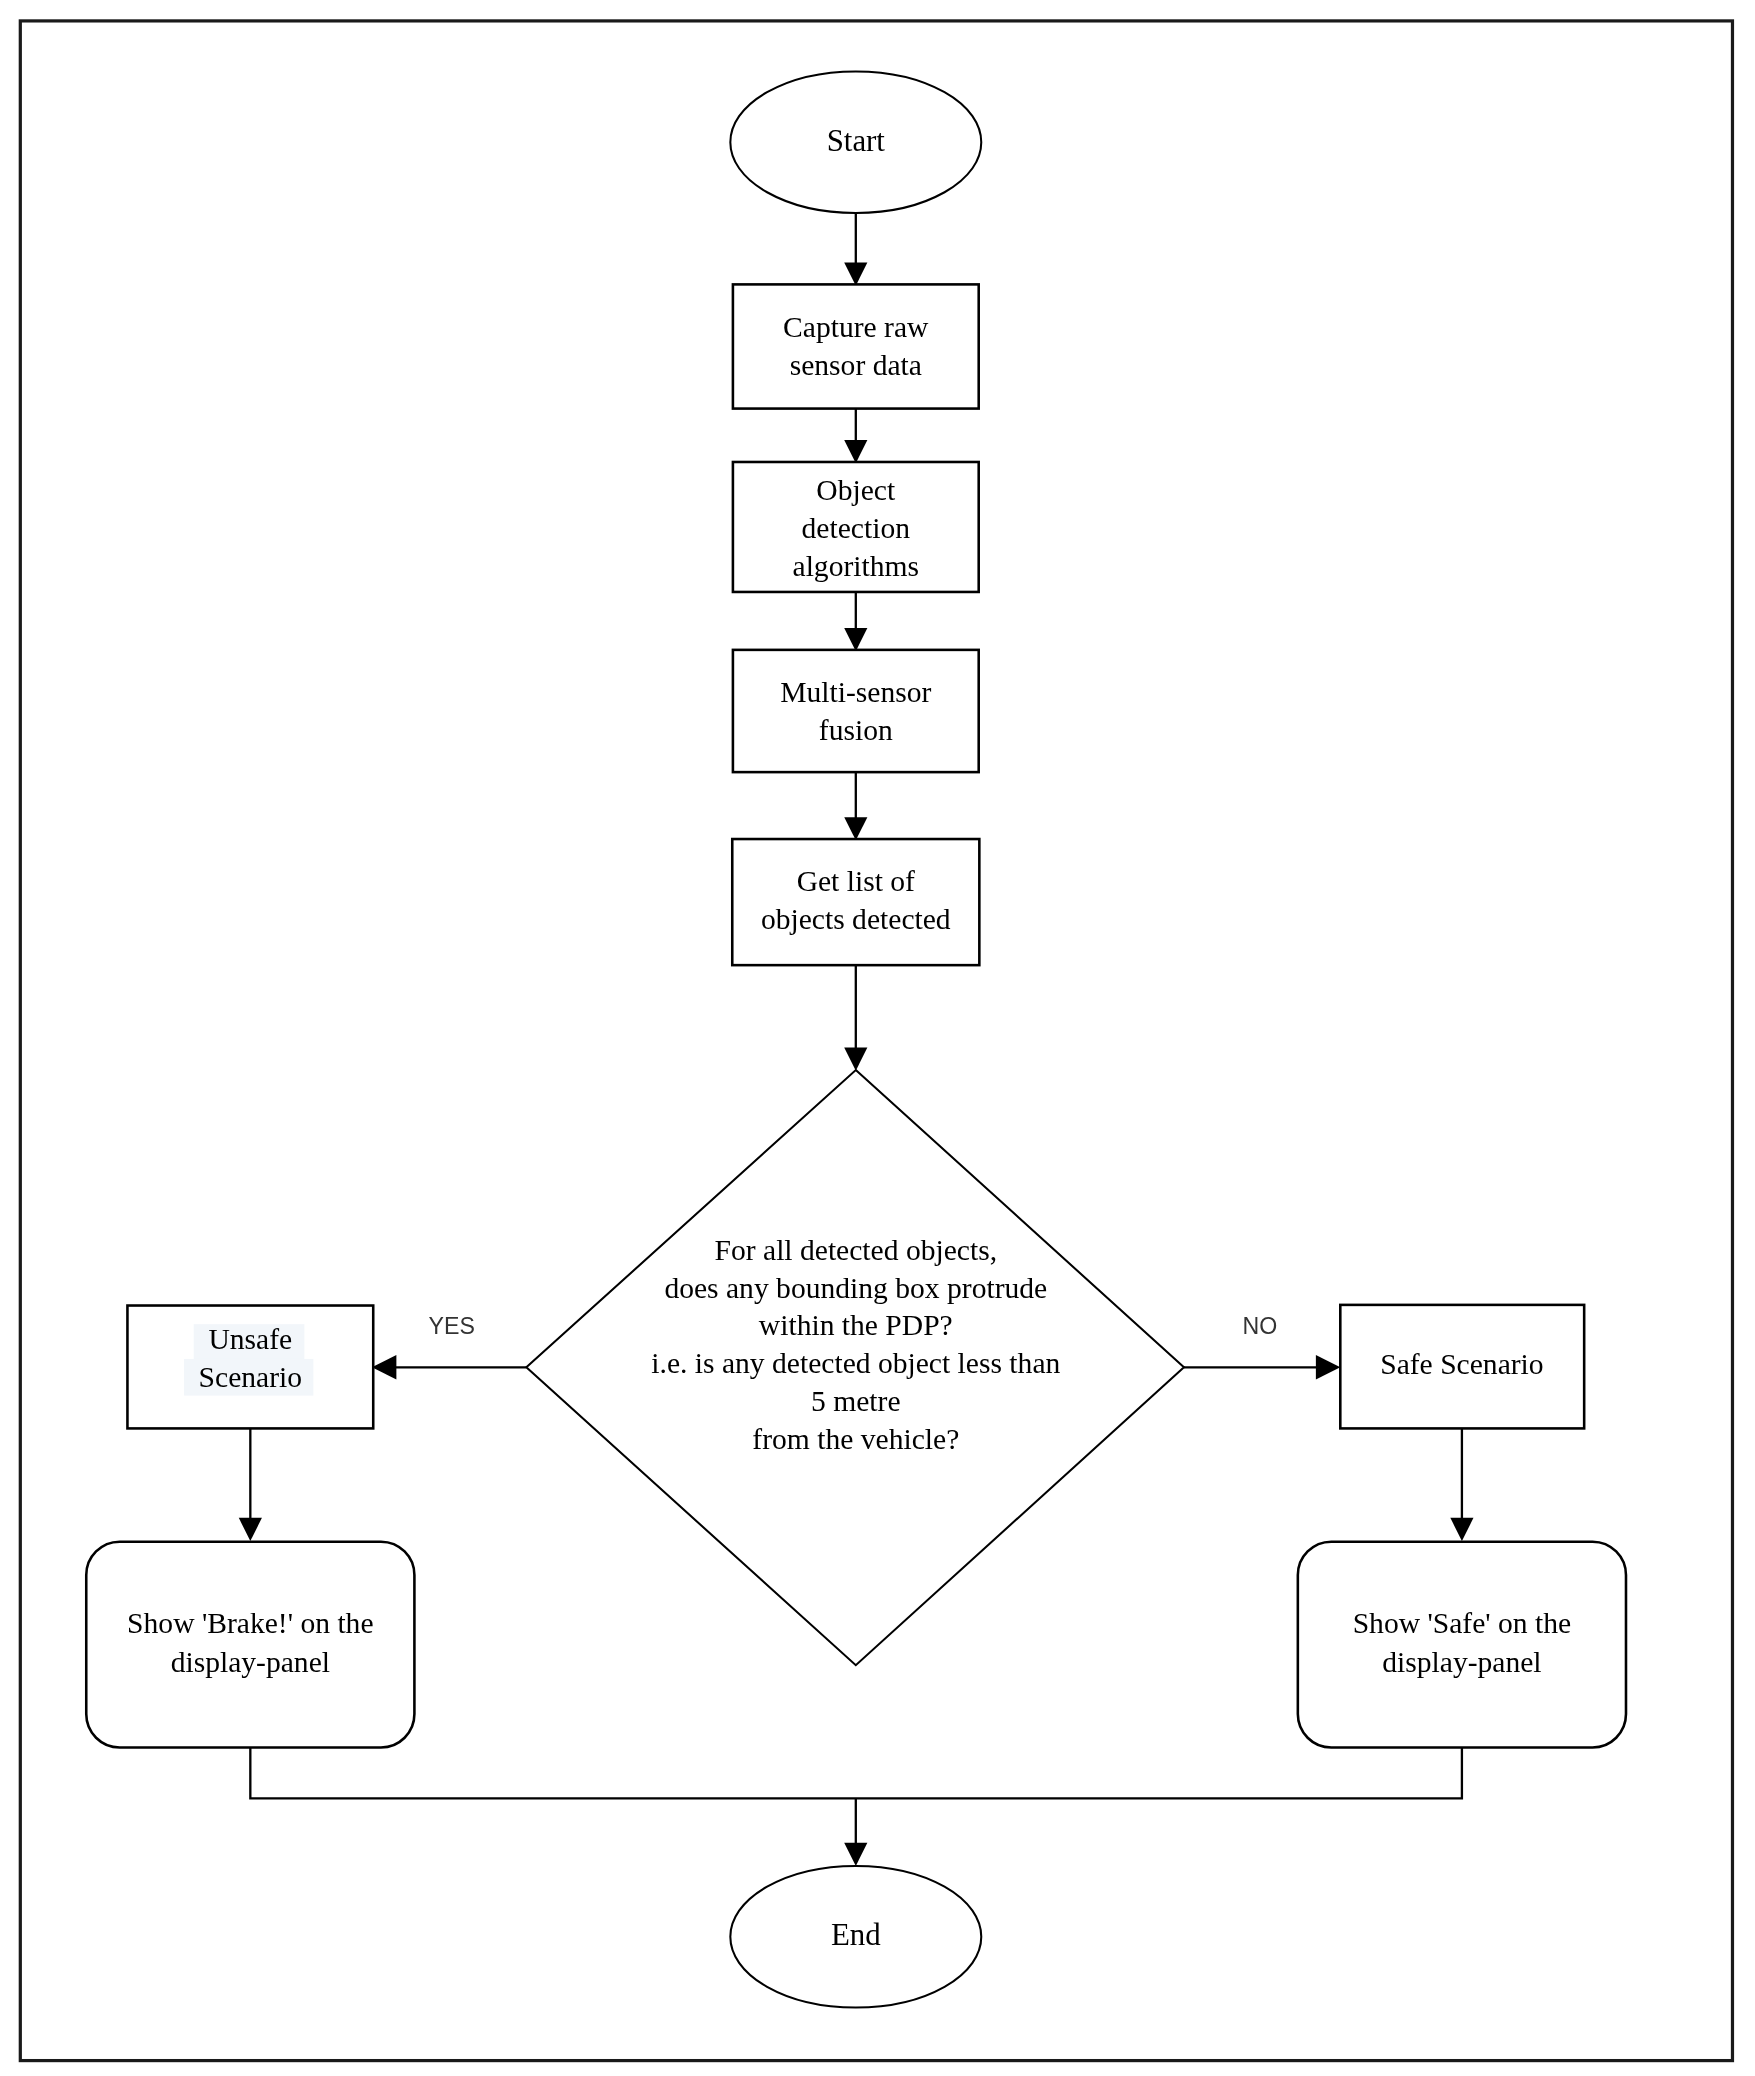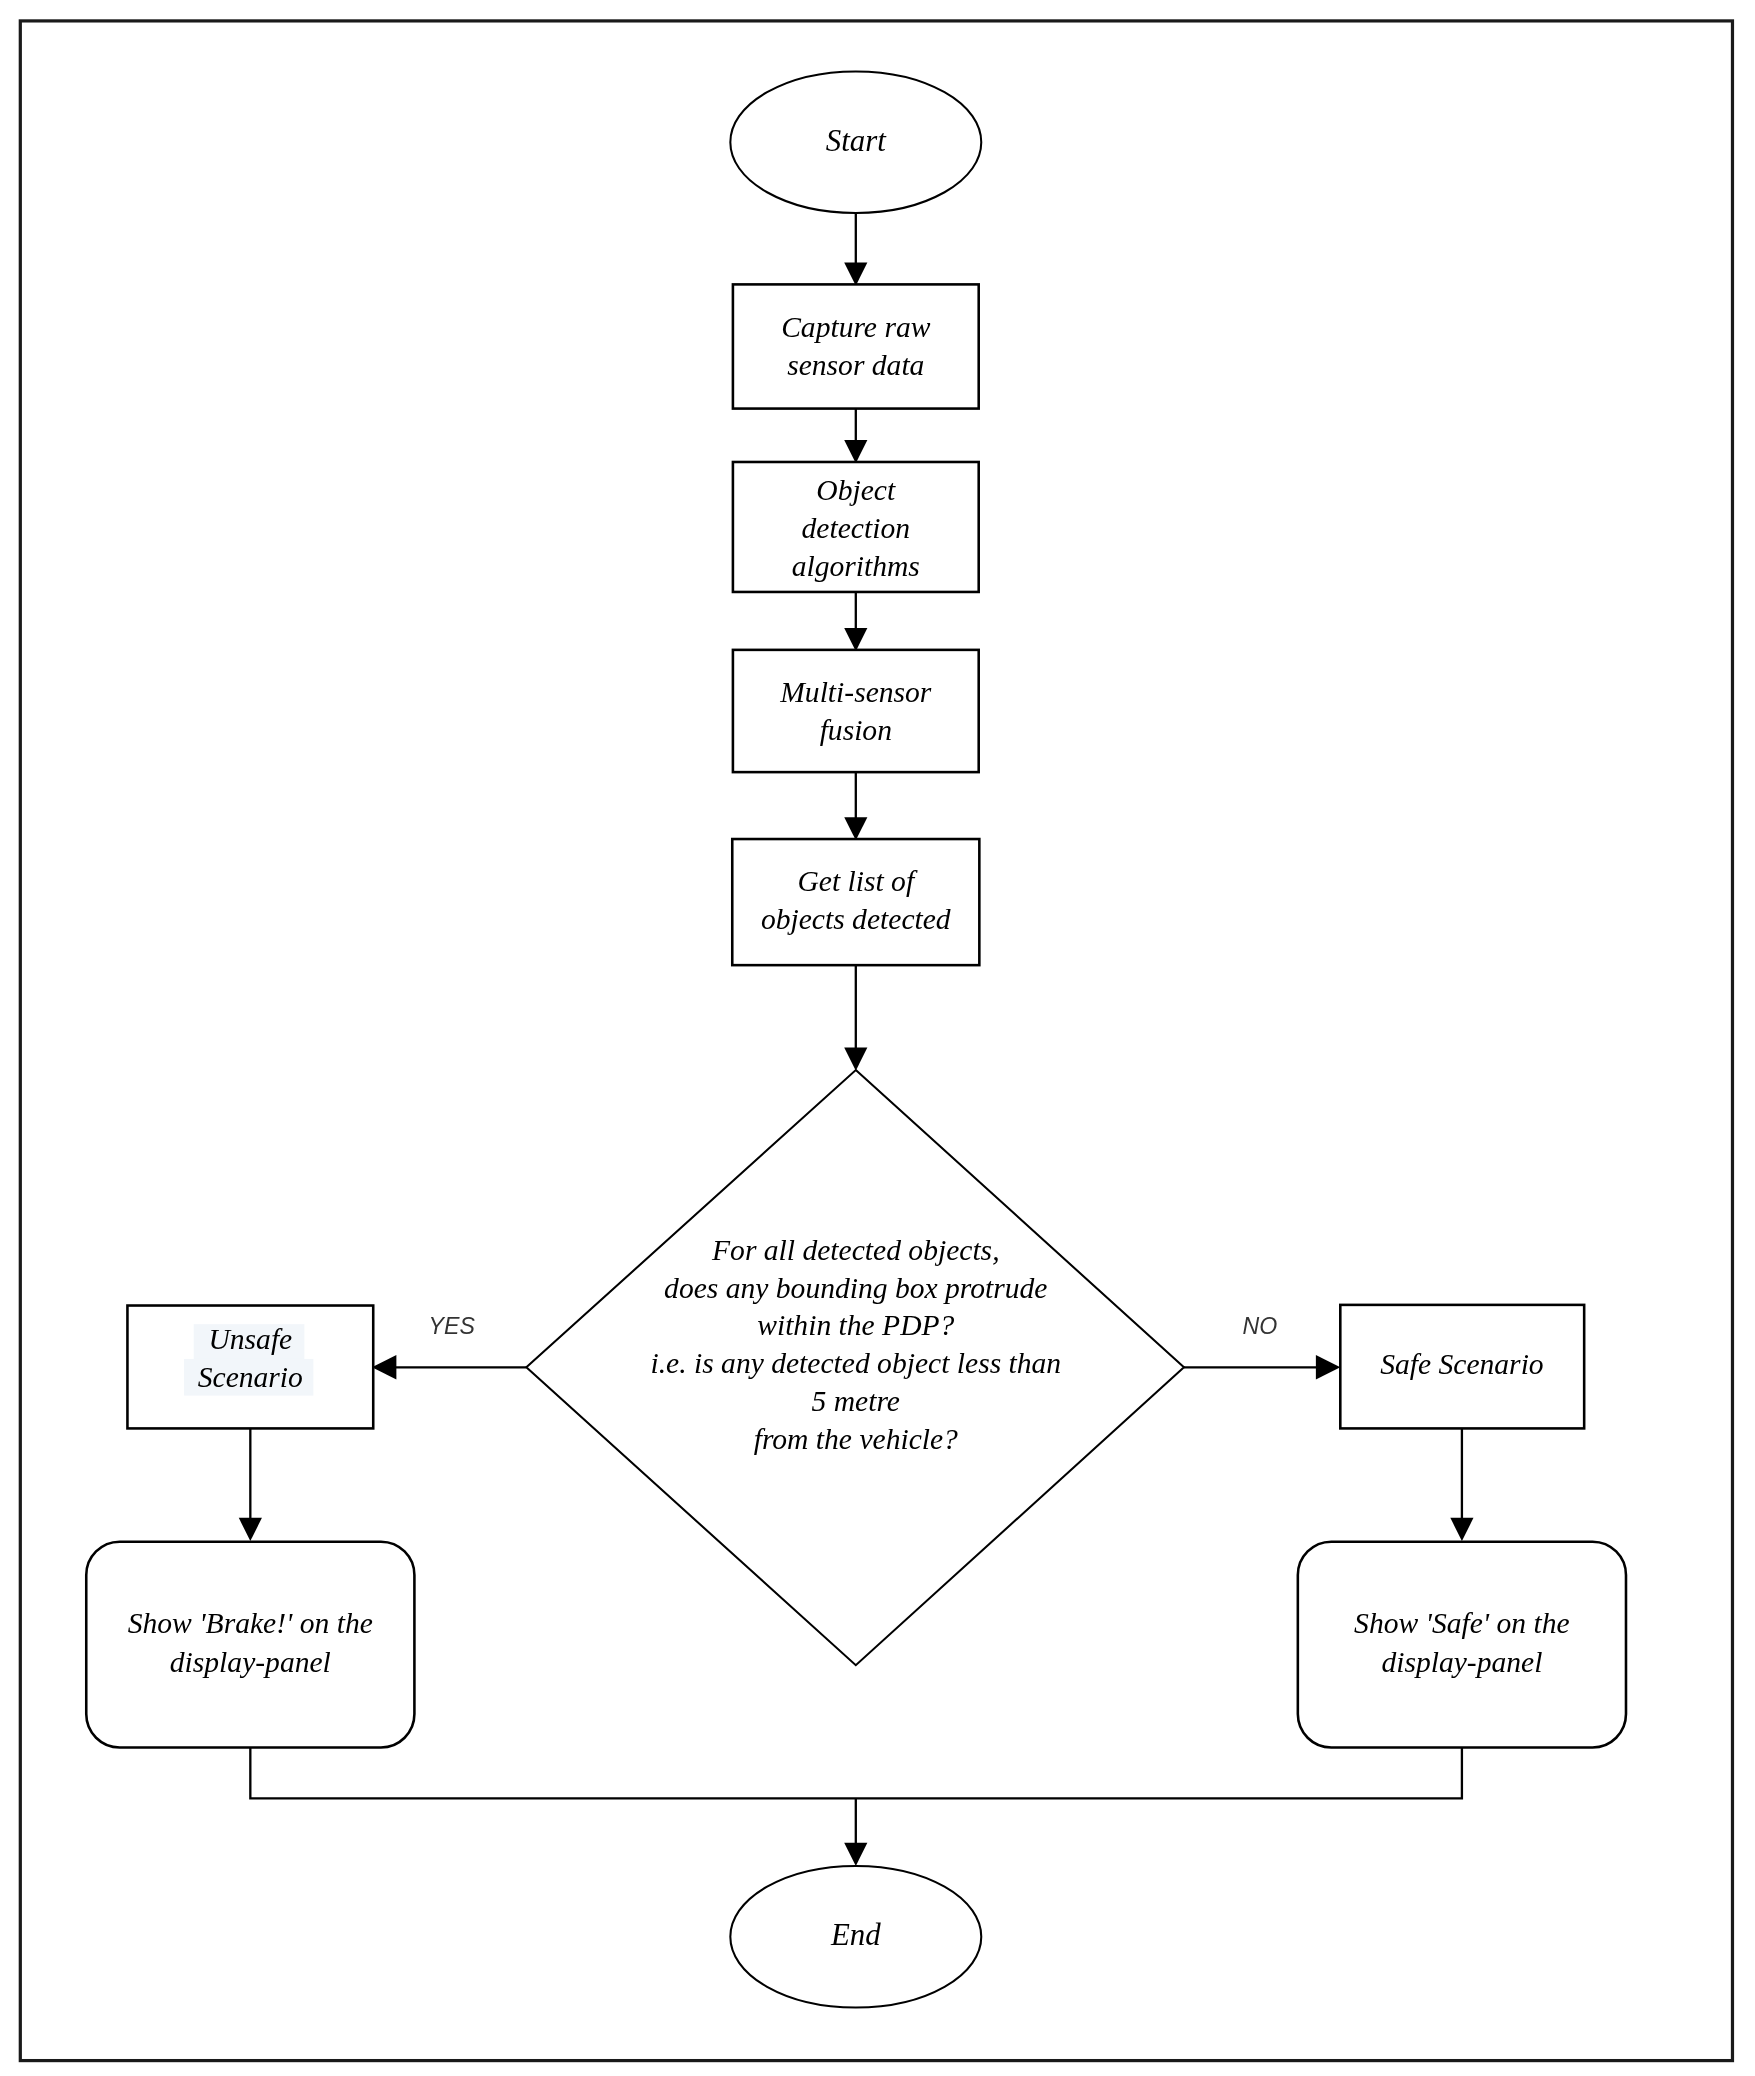--- a/index.html
+++ b/index.html
@@ -11,21 +11,20 @@
   body {
     width: 1756px;
     height: 2077px;
     font-family: "Liberation Serif", "DejaVu Serif", serif;
     overflow: hidden;
   }
   #diagram-root {
     position: relative;
     width: 1756px;
     height: 1477px;
-    font-style: italic;
   }
   svg#flowchart {
     display: block;
     width: 1756px;
     height: 2077px;
   }
   .shape-stroke {
     fill: #ffffff;
     stroke: #000000;
     stroke-width: 4;

